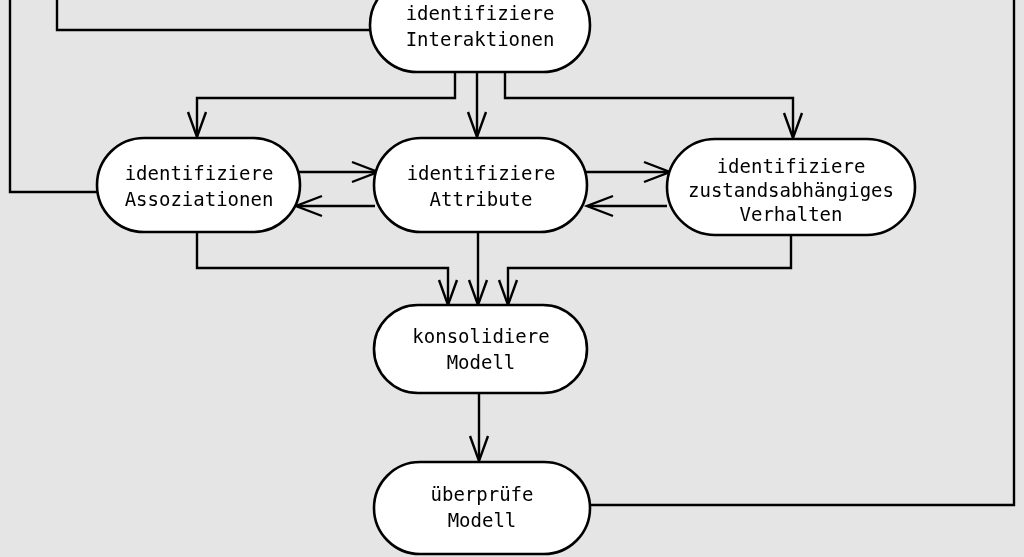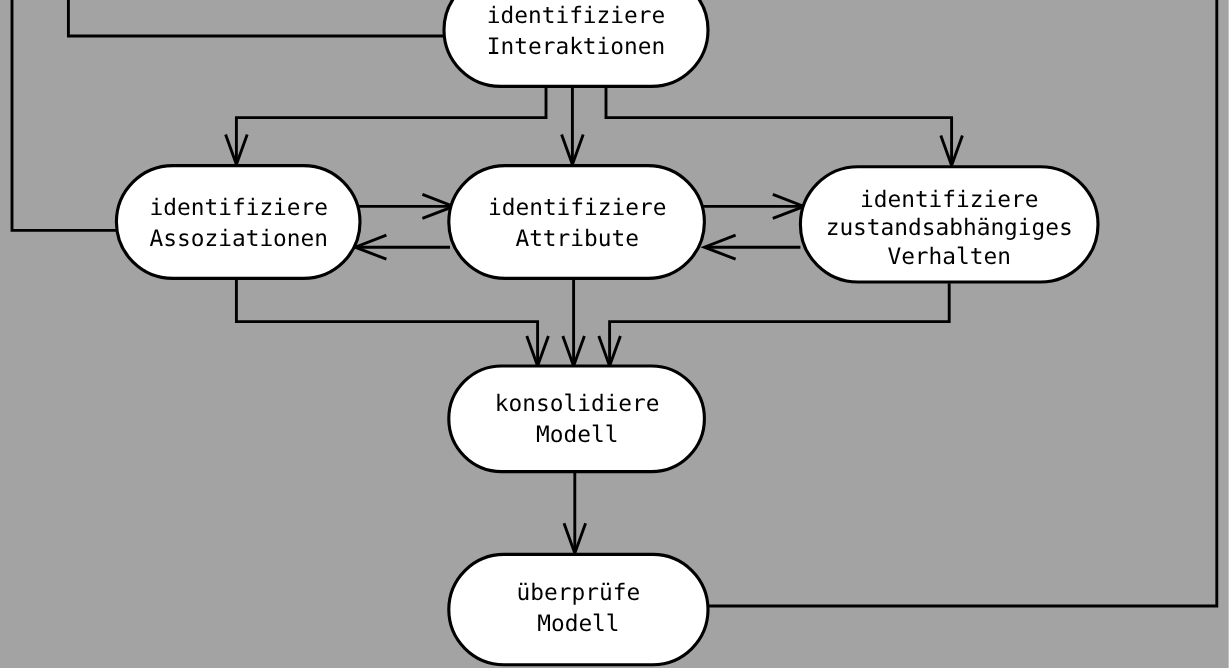--- a/index.html
+++ b/index.html
@@ -7,21 +7,21 @@
     padding: 0;
     background: #ffffff;
   }
   body {
     font-family: "DejaVu Sans Mono", "Liberation Mono", monospace;
   }
   #canvas {
     position: relative;
     width: 1024px;
     height: 557px;
-    background: #a3a3a3;
+    background: #e5e5e5;
     overflow: hidden;
   }
   #diagram-svg {
     position: absolute;
     left: 0;
     top: 0;
     width: 1024px;
     height: 557px;
   }
   .node-shape {

